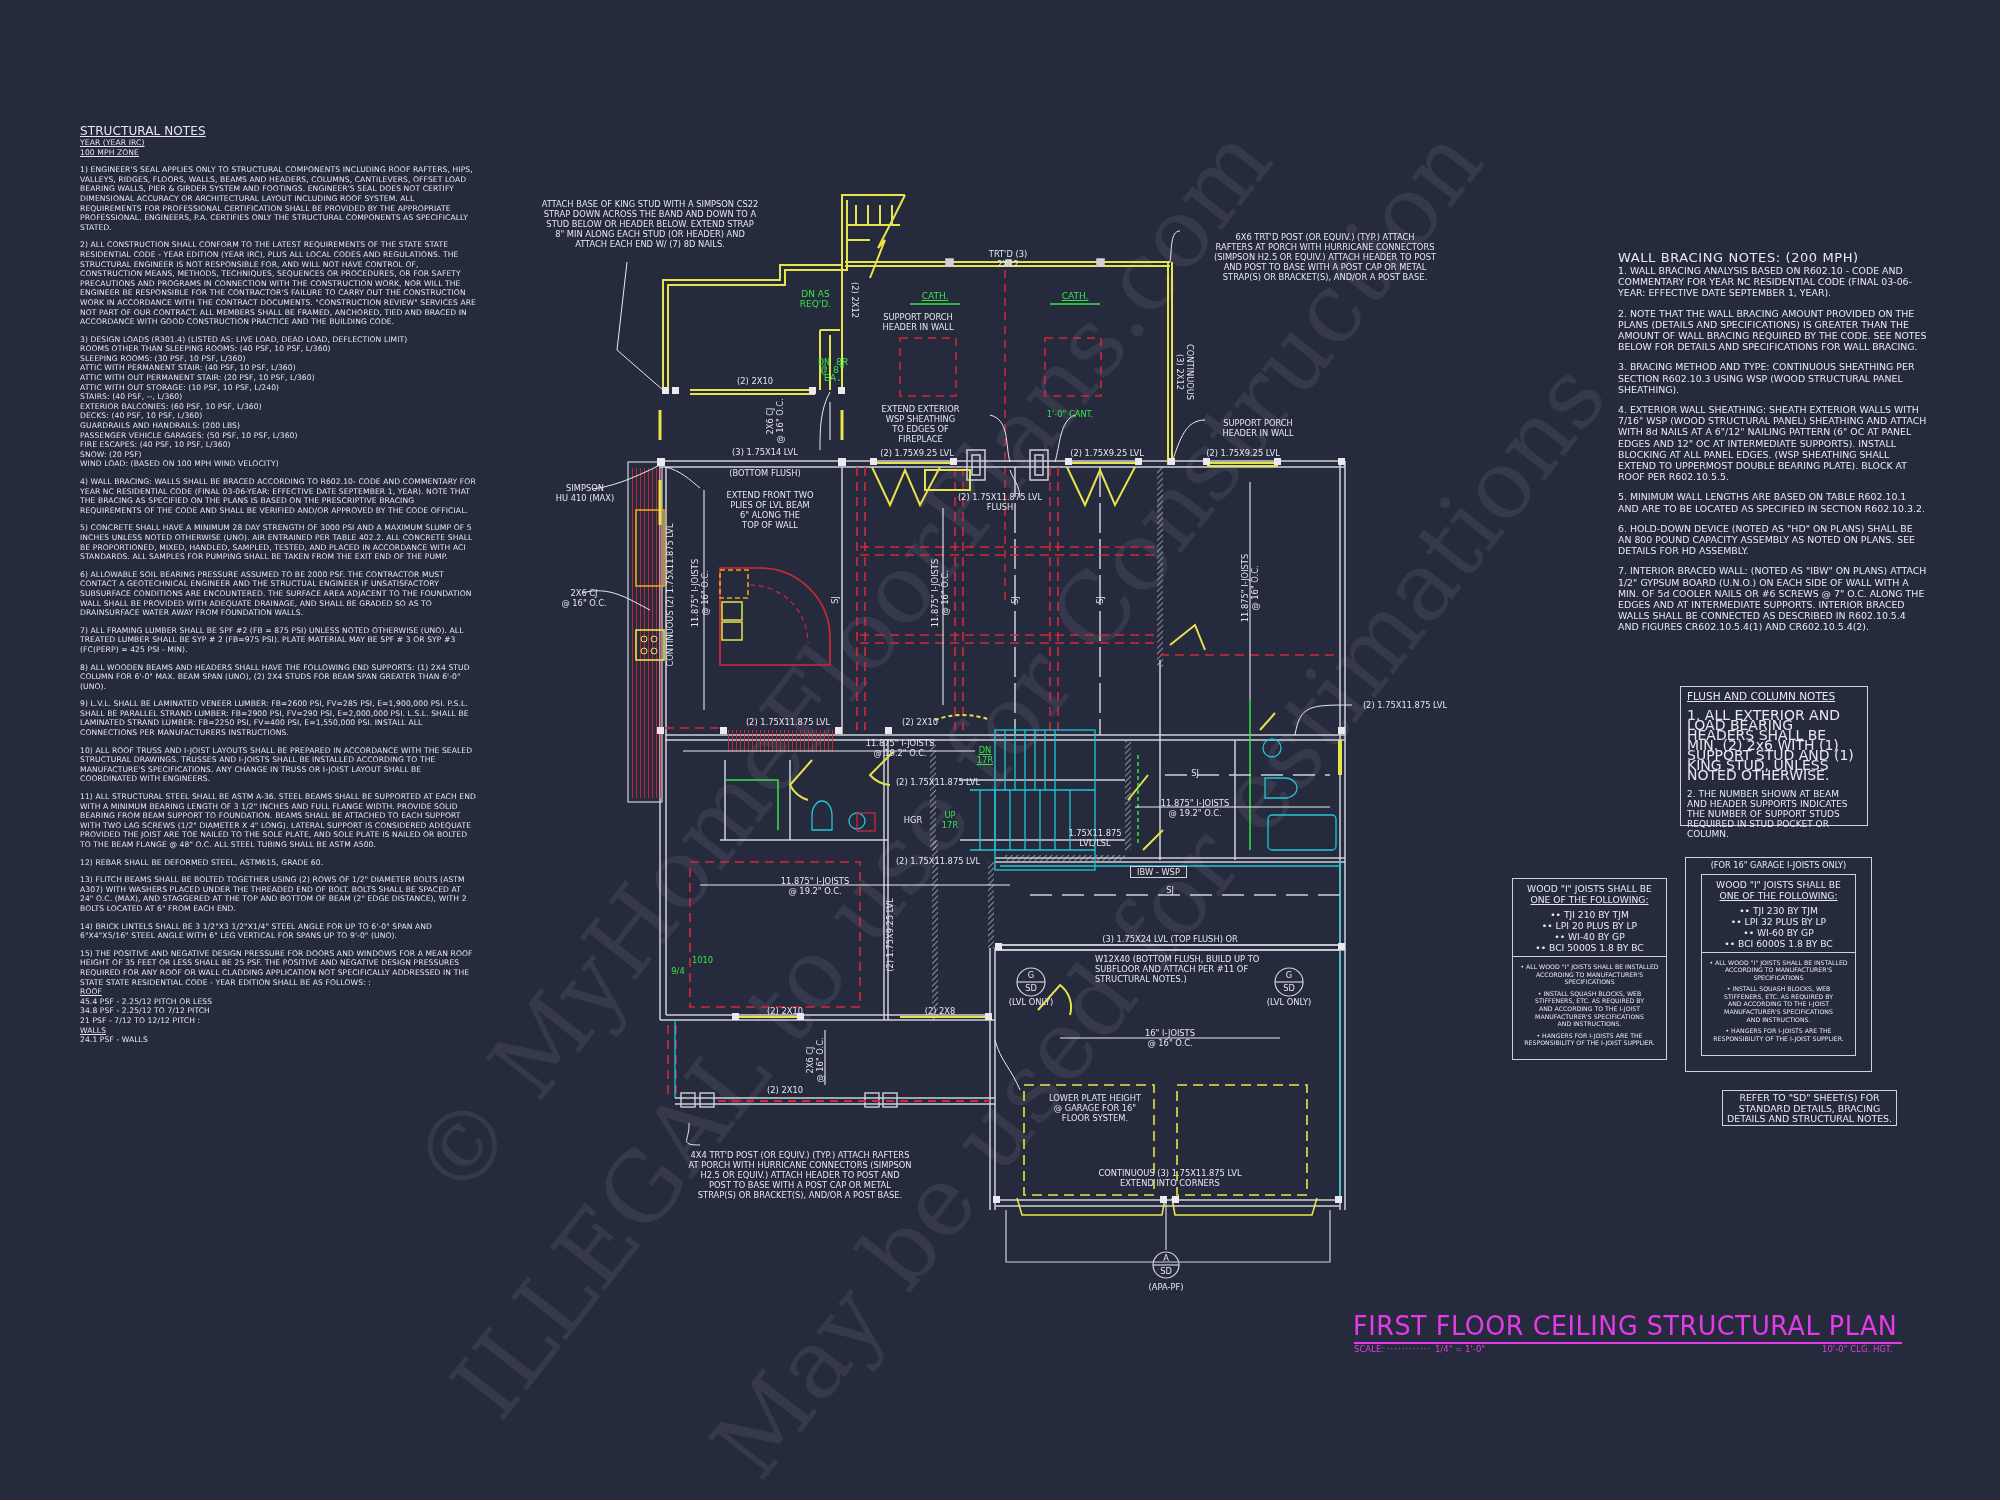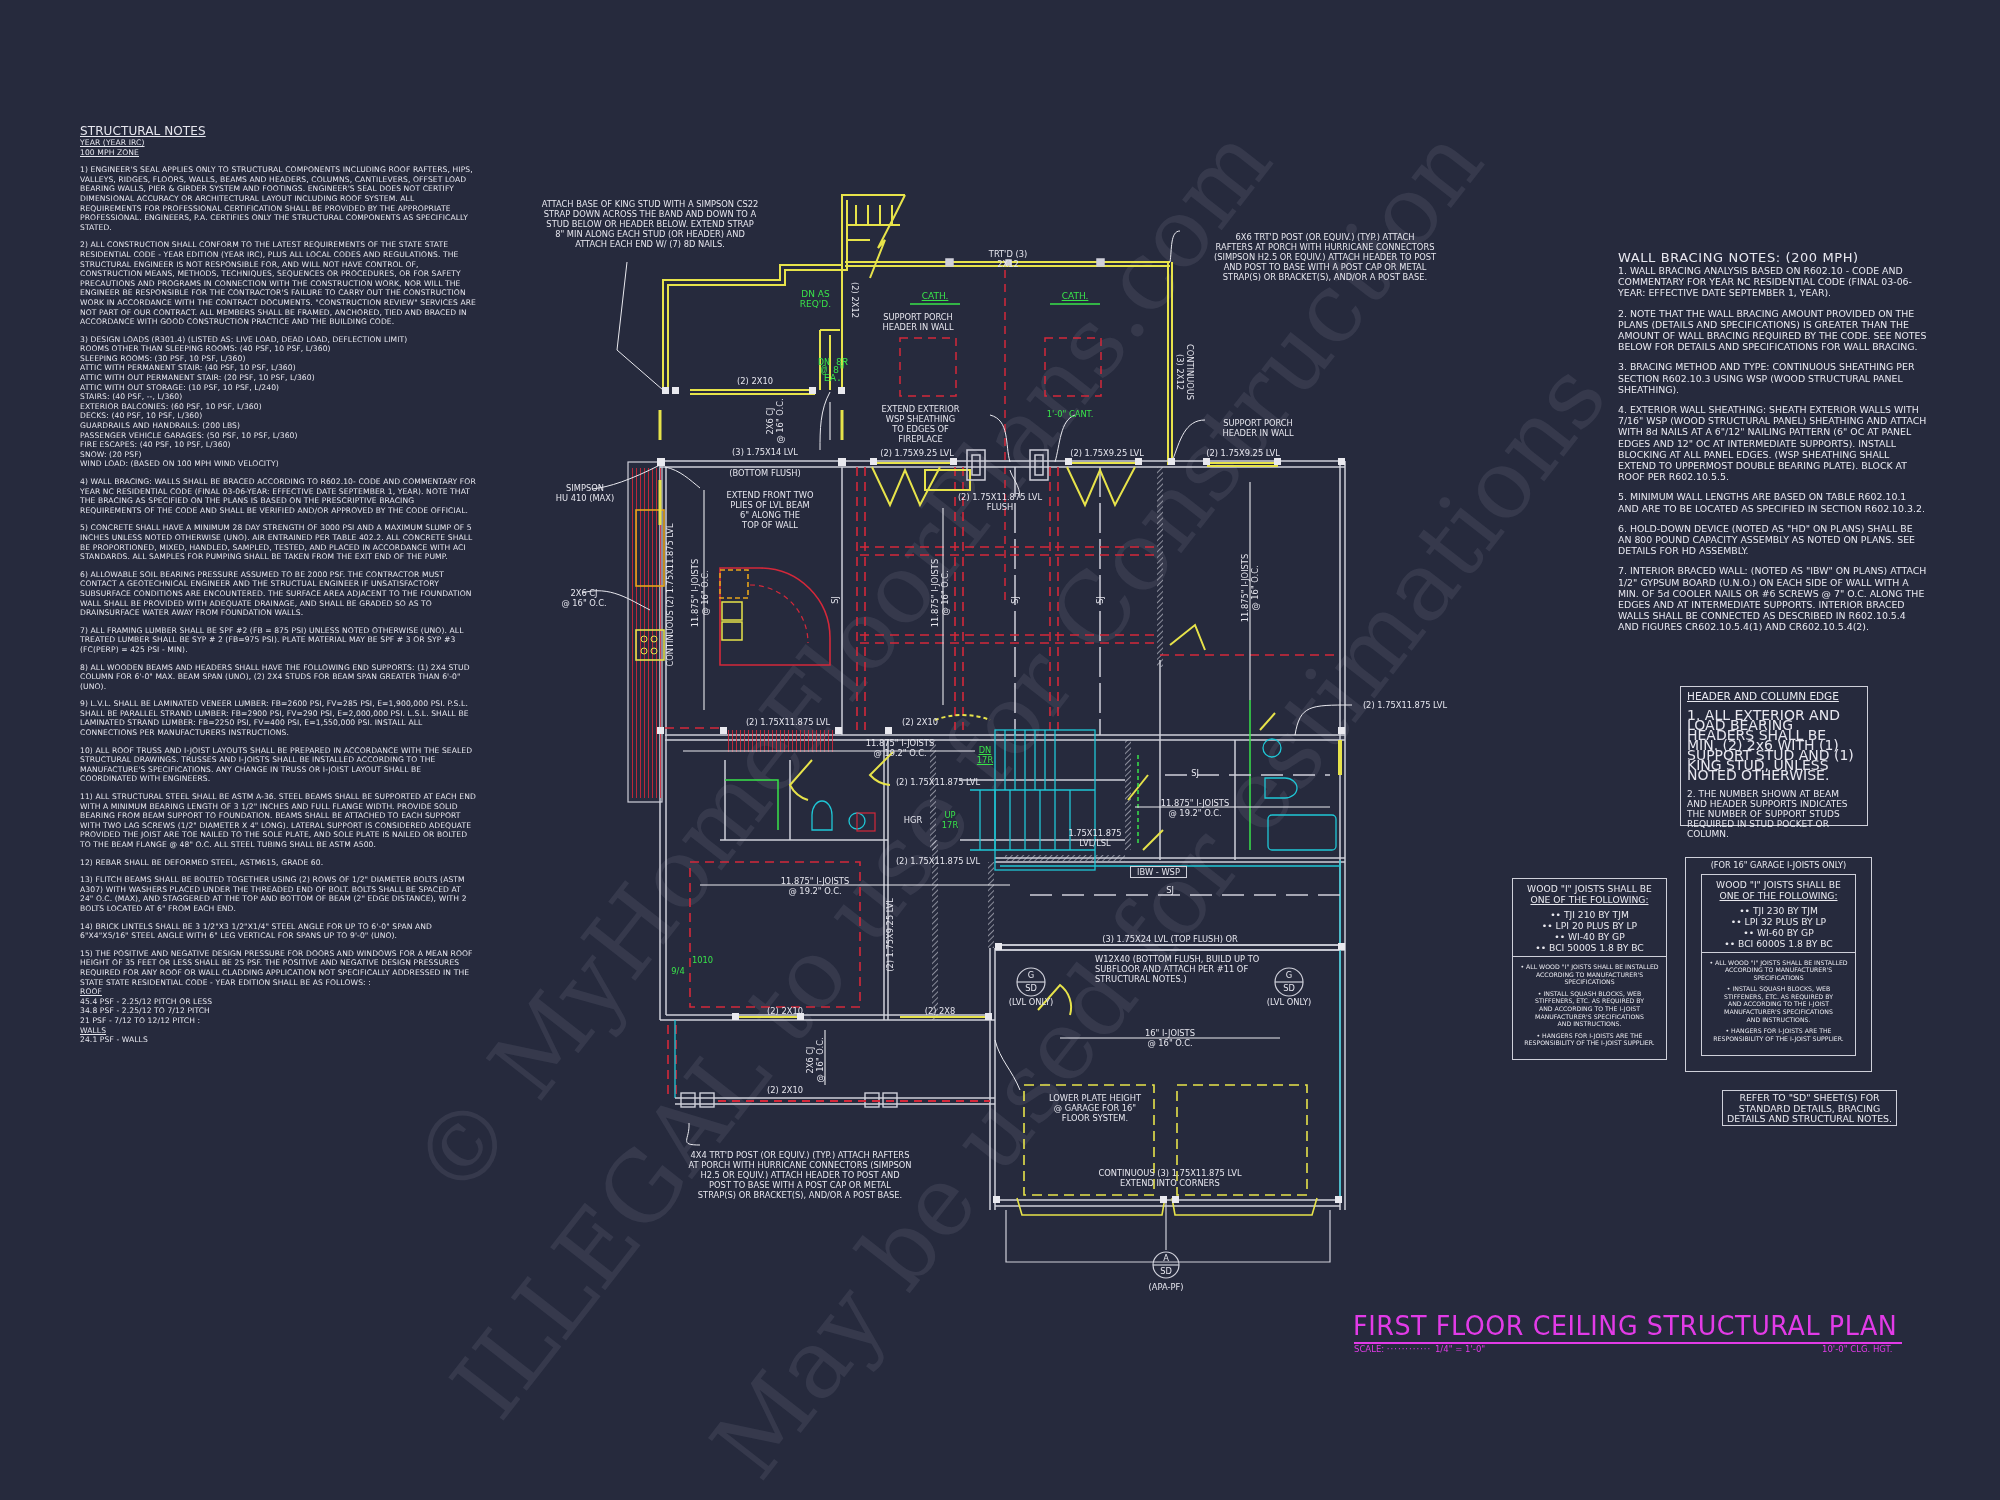--- a/index.html
+++ b/index.html
@@ -72,21 +72,21 @@
   <p>1. WALL BRACING ANALYSIS BASED ON R602.10 - CODE AND COMMENTARY FOR YEAR NC RESIDENTIAL CODE (FINAL 03-06-YEAR: EFFECTIVE DATE SEPTEMBER 1, YEAR).</p>
   <p>2. NOTE THAT THE WALL BRACING AMOUNT PROVIDED ON THE PLANS (DETAILS AND SPECIFICATIONS) IS GREATER THAN THE AMOUNT OF WALL BRACING REQUIRED BY THE CODE. SEE NOTES BELOW FOR DETAILS AND SPECIFICATIONS FOR WALL BRACING.</p>
   <p>3. BRACING METHOD AND TYPE: CONTINUOUS SHEATHING PER SECTION R602.10.3 USING WSP (WOOD STRUCTURAL PANEL SHEATHING).</p>
   <p>4. EXTERIOR WALL SHEATHING: SHEATH EXTERIOR WALLS WITH 7/16" WSP (WOOD STRUCTURAL PANEL) SHEATHING AND ATTACH WITH 8d NAILS AT A 6"/12" NAILING PATTERN (6" OC AT PANEL EDGES AND 12" OC AT INTERMEDIATE SUPPORTS). INSTALL BLOCKING AT ALL PANEL EDGES. (WSP SHEATHING SHALL EXTEND TO UPPERMOST DOUBLE BEARING PLATE). BLOCK AT ROOF PER R602.10.5.5.</p>
   <p>5. MINIMUM WALL LENGTHS ARE BASED ON TABLE R602.10.1 AND ARE TO BE LOCATED AS SPECIFIED IN SECTION R602.10.3.2.</p>
   <p>6. HOLD-DOWN DEVICE (NOTED AS "HD" ON PLANS) SHALL BE AN 800 POUND CAPACITY ASSEMBLY AS NOTED ON PLANS. SEE DETAILS FOR HD ASSEMBLY.</p>
   <p>7. INTERIOR BRACED WALL: (NOTED AS "IBW" ON PLANS) ATTACH 1/2" GYPSUM BOARD (U.N.O.) ON EACH SIDE OF WALL WITH A MIN. OF 5d COOLER NAILS OR #6 SCREWS @ 7" O.C. ALONG THE EDGES AND AT INTERMEDIATE SUPPORTS.  INTERIOR BRACED WALLS SHALL BE CONNECTED AS DESCRIBED IN R602.10.5.4 AND FIGURES CR602.10.5.4(1) AND CR602.10.5.4(2).</p>
 </div>
 
 <div class="abs box wb" style="left:1680px;top:686px;width:188px;height:140px;padding:4px 6px;box-sizing:border-box;">
-  <div class="u" style="font-size:10.5px;margin-bottom:8px;">HEADER AND COLUMN EDGE</div>
+  <div class="u" style="font-size:10.5px;margin-bottom:8px;">FLUSH AND COLUMN NOTES</div>
   <p style="font-size:14px;line-height:10px;">1. ALL EXTERIOR AND LOAD BEARING HEADERS SHALL BE MIN. (2) 2x6 WITH (1) SUPPORT STUD AND (1) KING STUD, UNLESS NOTED OTHERWISE.</p>
   <p style="font-size:9px;line-height:10px;">2. THE NUMBER SHOWN AT BEAM AND HEADER SUPPORTS INDICATES THE NUMBER OF SUPPORT STUDS REQUIRED IN STUD POCKET OR COLUMN.</p>
 </div>
 
 <div class="abs box" style="left:1512px;top:878px;width:153px;height:180px;text-align:center;text-transform:uppercase;">
   <div style="height:78px;border-bottom:1.5px solid #cfd0da;padding-top:4px;box-sizing:border-box;font-size:9.2px;line-height:11px;">
     <div>WOOD "I" JOISTS SHALL BE</div>
     <div class="u" style="margin-bottom:4px;">ONE OF THE FOLLOWING:</div>
     <div>•• TJI 210 BY TJM</div>
     <div>•• LPI 20 PLUS BY LP</div>

